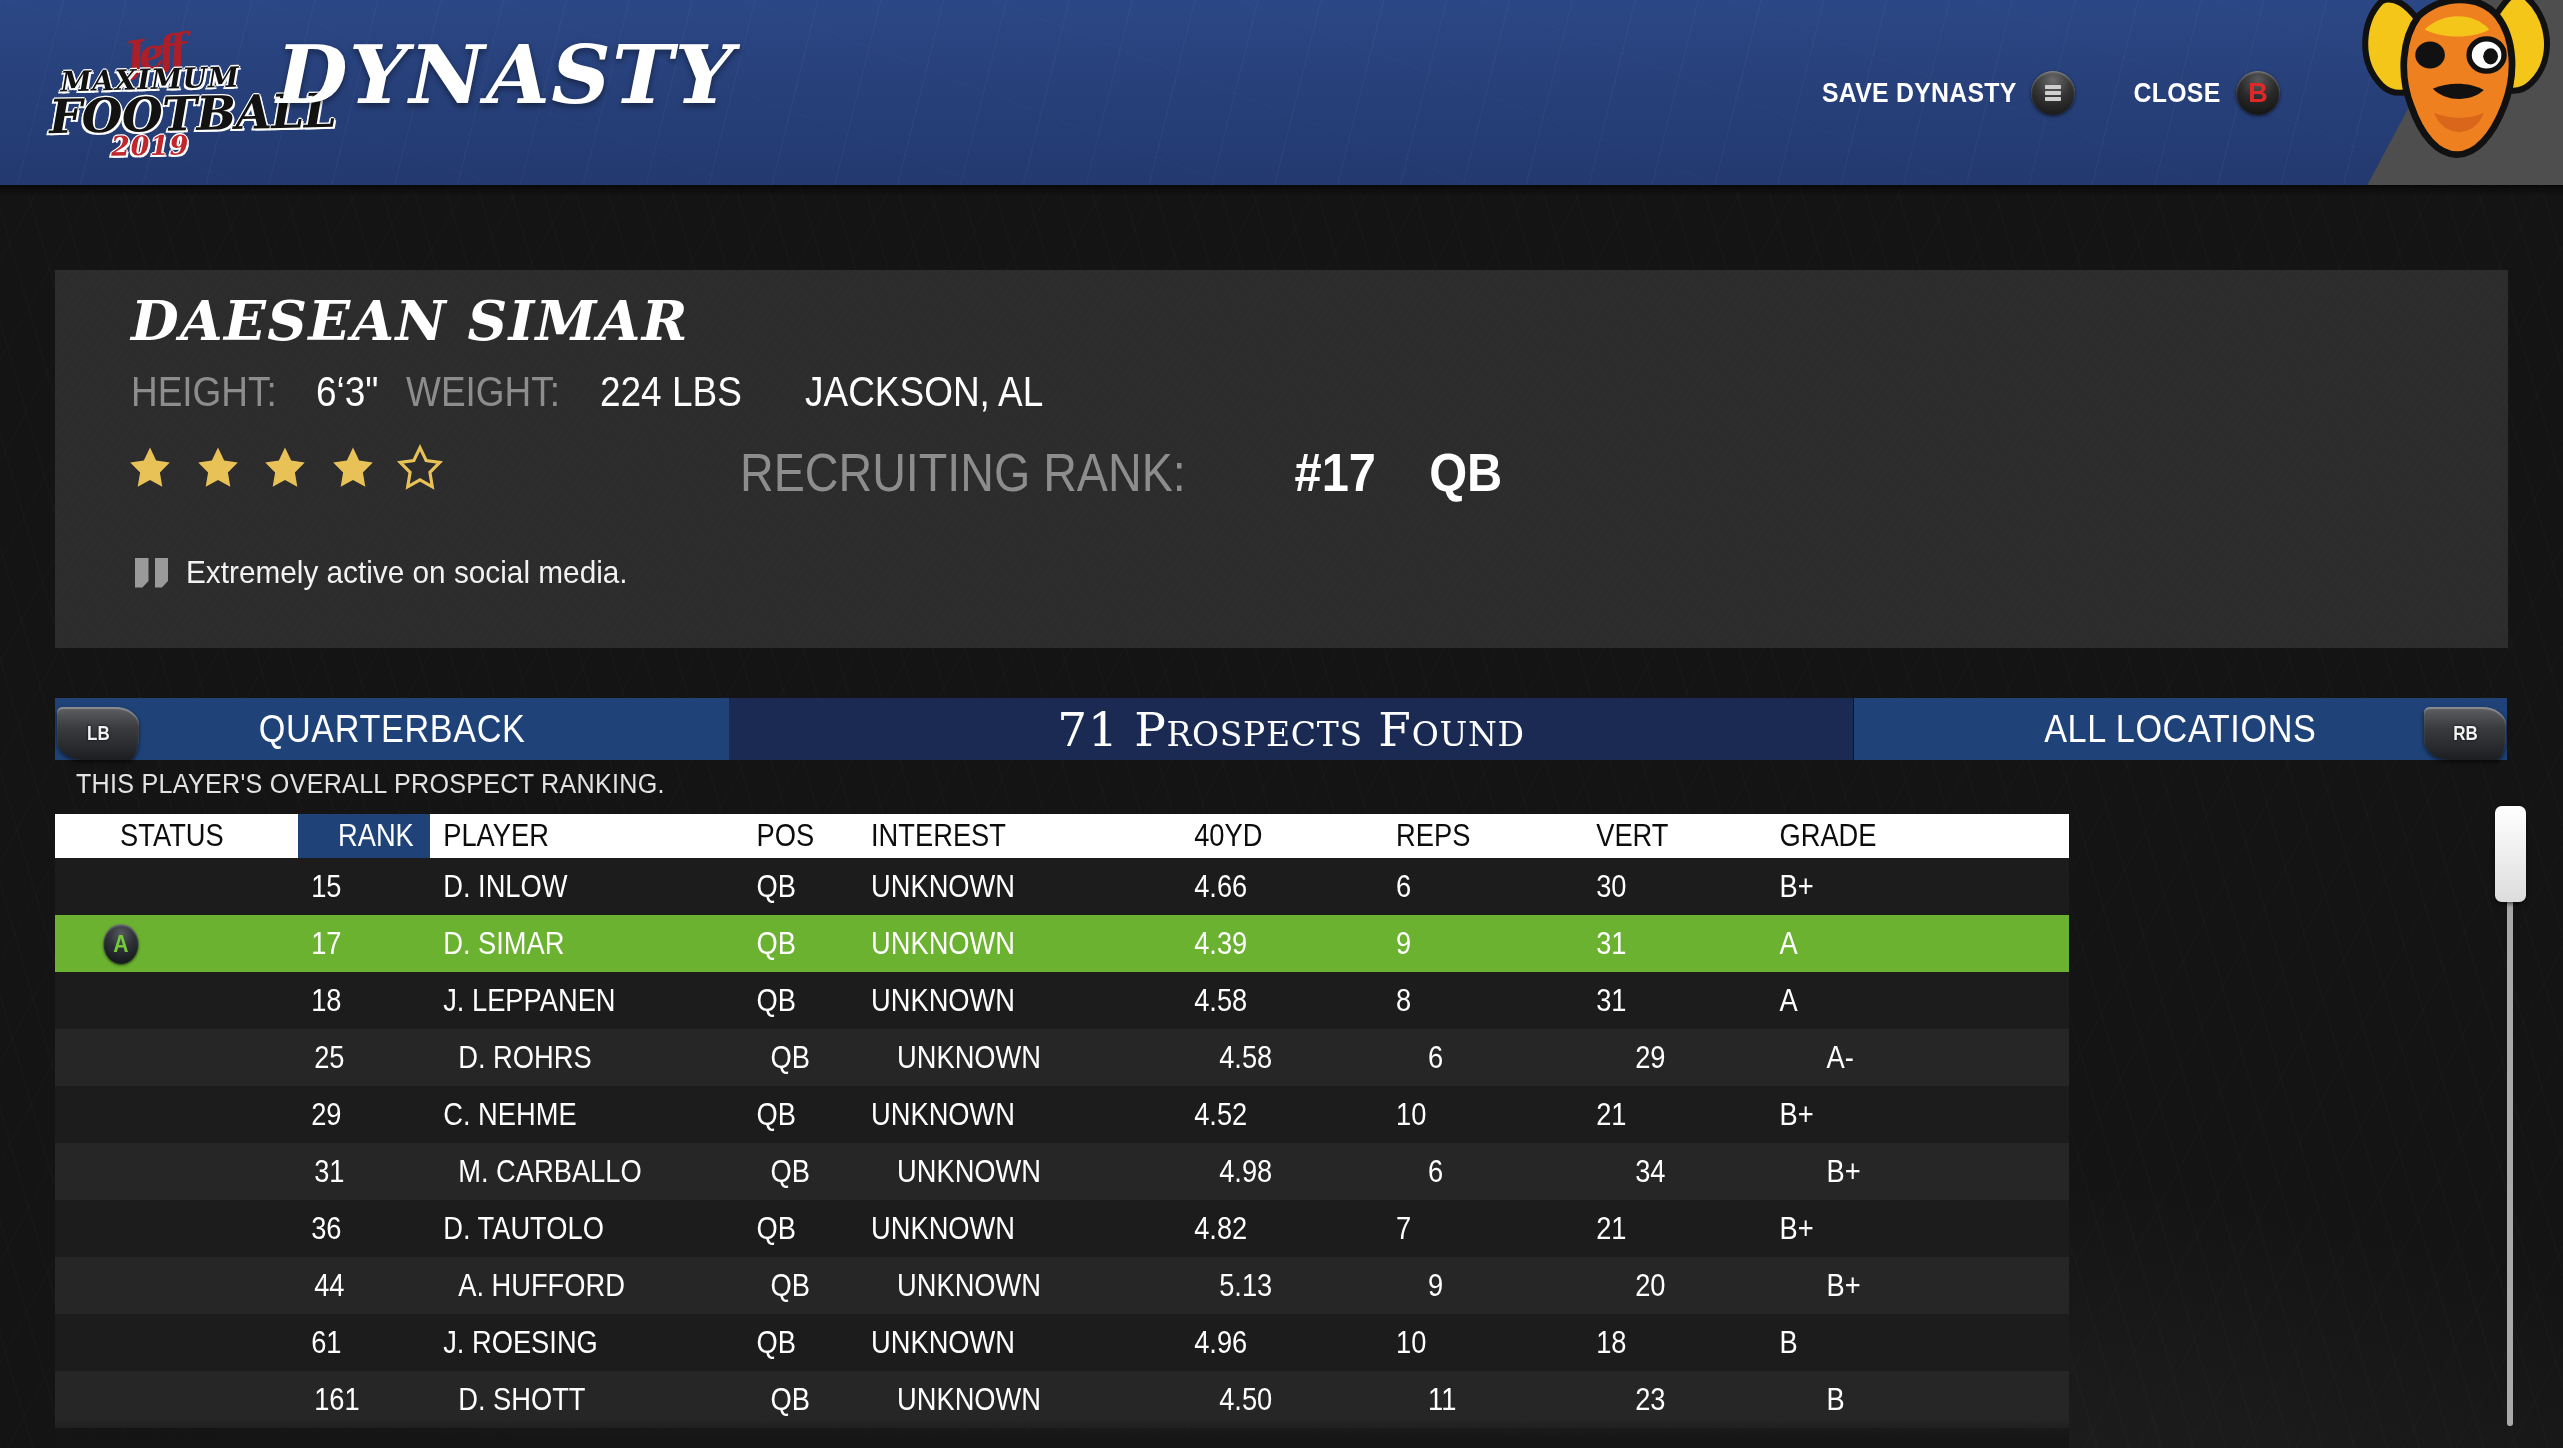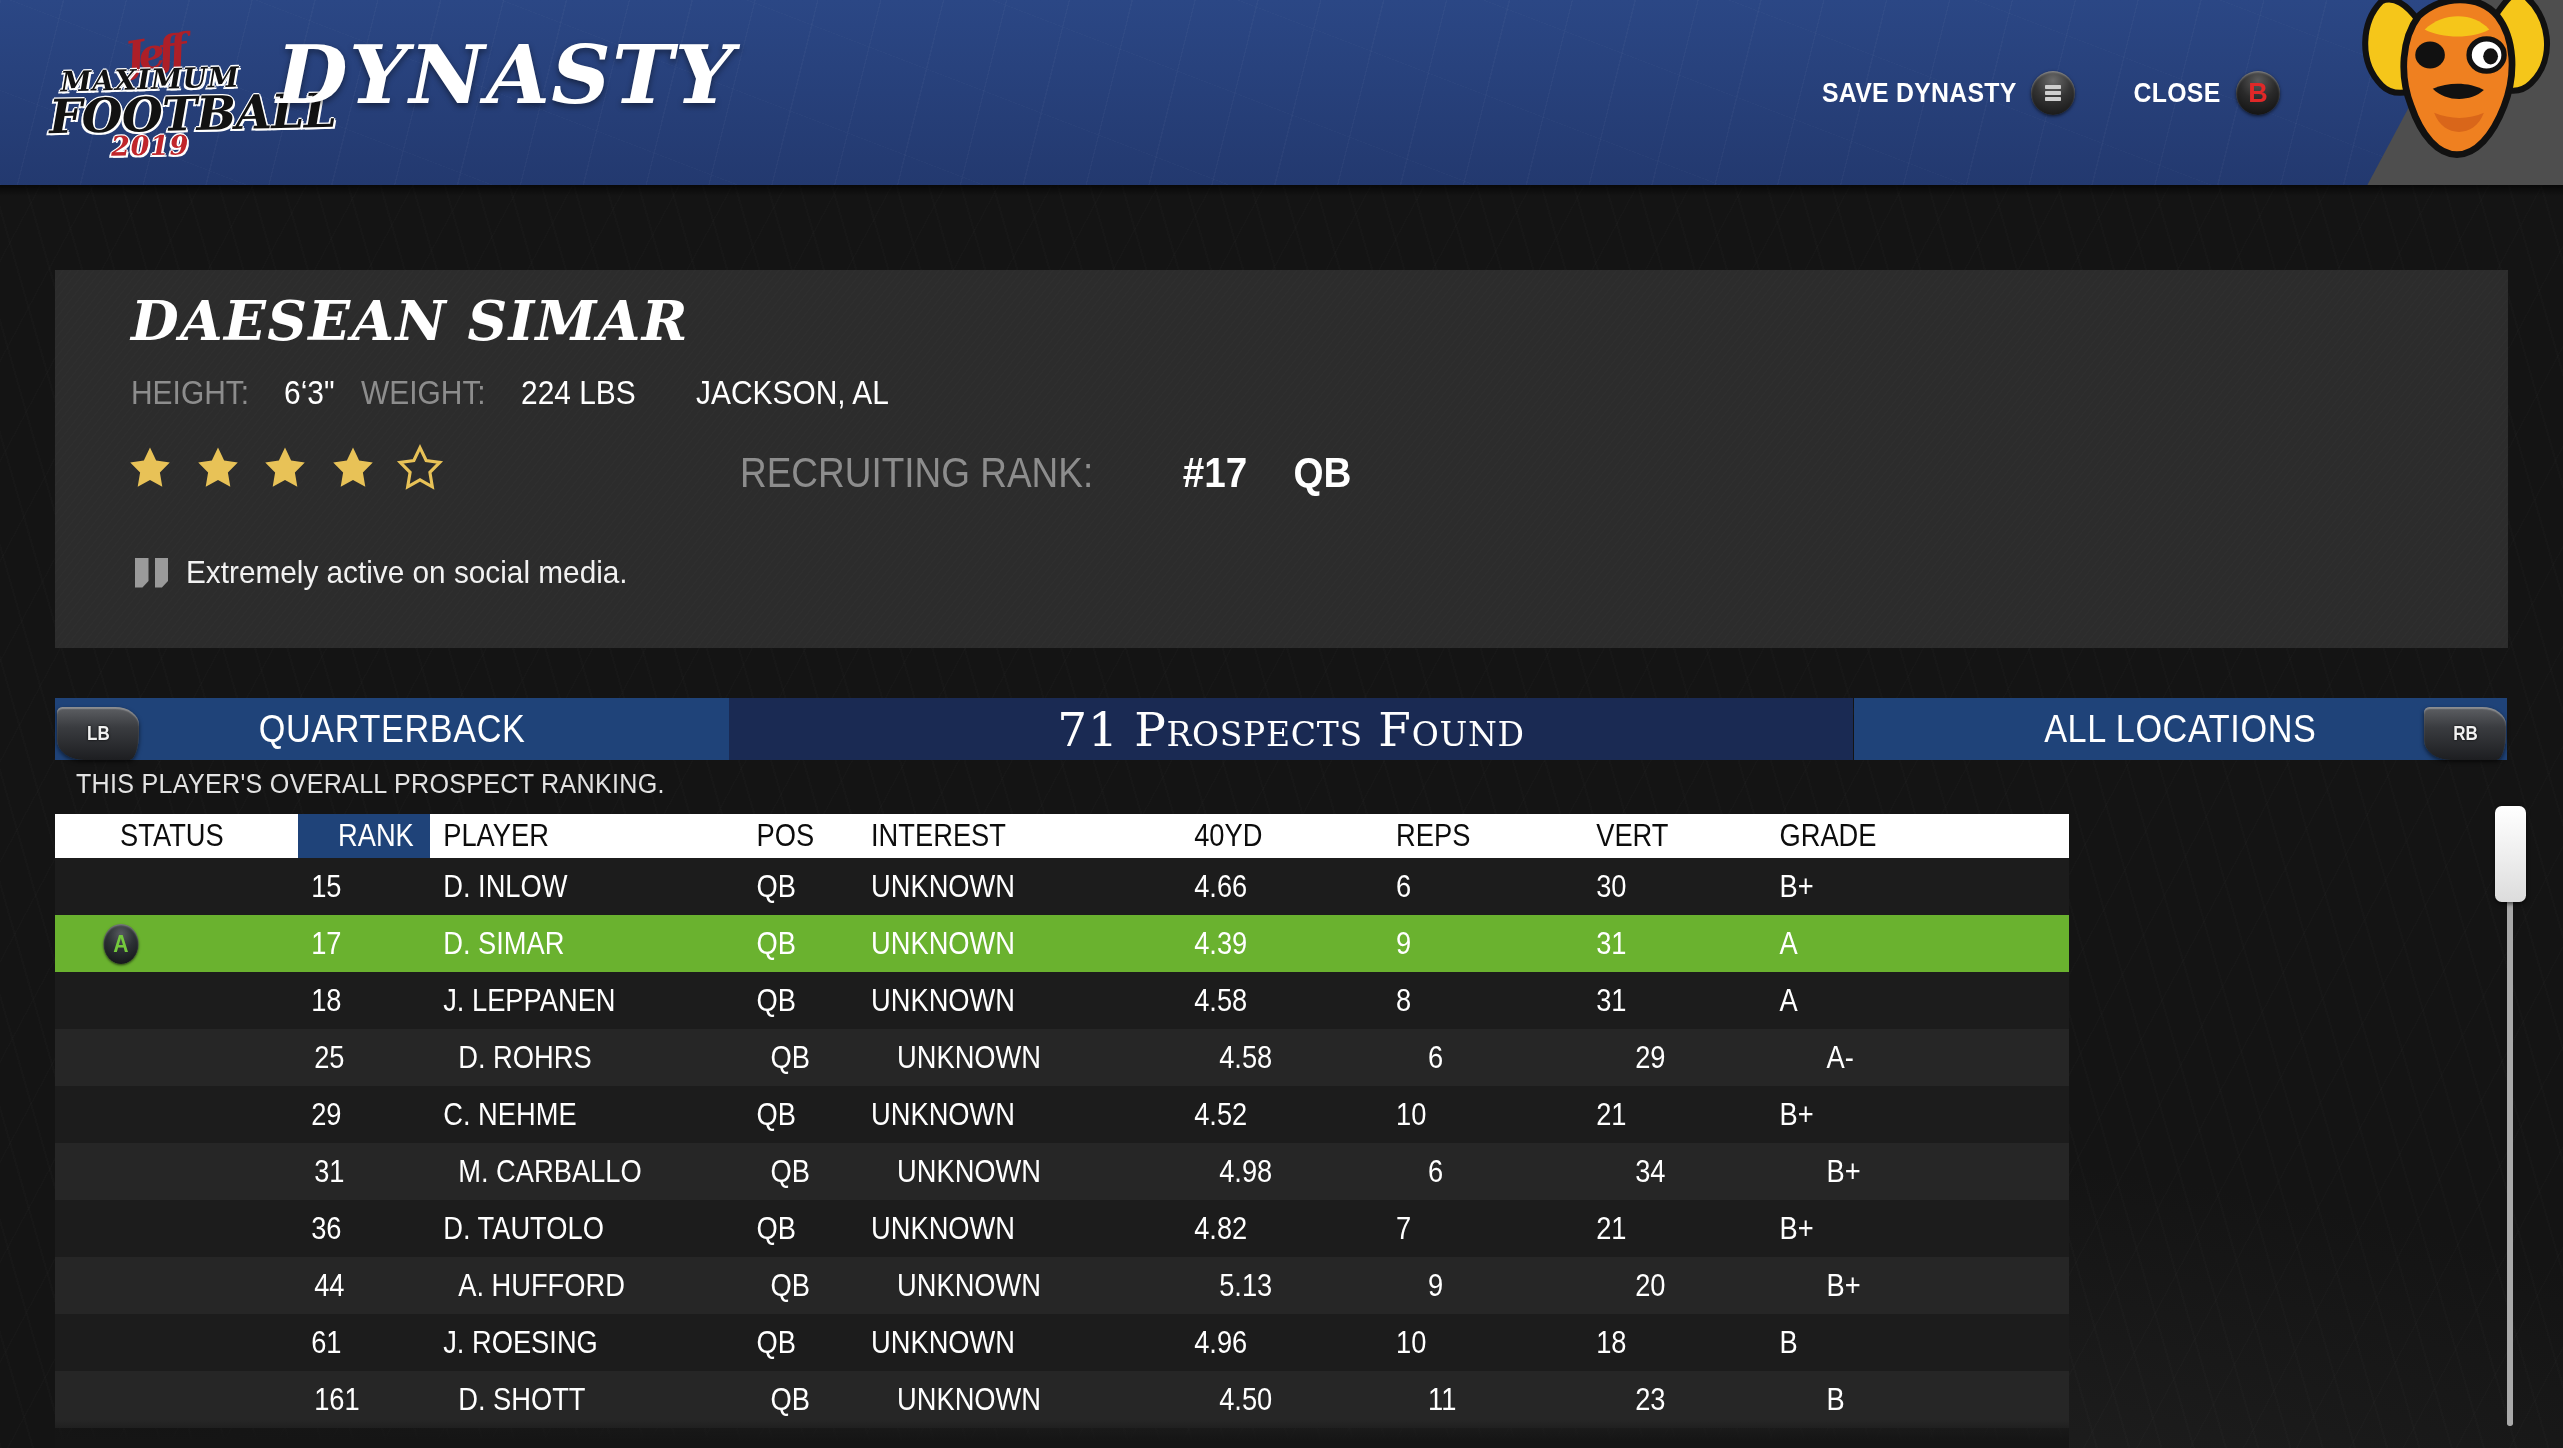--- a/index.html
+++ b/index.html
@@ -104,35 +104,35 @@
     background:#2c2c2c;
     background-image: repeating-linear-gradient(128deg, rgba(255,255,255,.013) 0 1.3px, rgba(0,0,0,0) 1.3px 6px);
   }
   .pc-name{
     position:absolute; left:76px; top:23px;
     font-family:"DejaVu Serif", serif; font-weight:700; font-style:italic;
     font-size:55px; line-height:55px; color:#ffffff; letter-spacing:1.3px;
   }
   .pc-vitals{
     position:absolute; left:76px; top:101px; display:flex; align-items:baseline; gap:0;
-    font-family:"Liberation Sans", sans-serif; font-size:34px; line-height:42px; font-weight:400;
+    font-family:"Liberation Sans", sans-serif; font-size:42px; line-height:42px; font-weight:400;
     white-space:nowrap;
     justify-content:center;
   }
   .pc-vitals .k{ color:#8d8d8d; transform:scaleX(.88); transform-origin:left; }
   .pc-vitals .v{ color:#ffffff; transform:scaleX(.88); transform-origin:left; }
   .pc-vitals .sp{ display:inline-block; width:19px; }
   .pc-vitals .sp-lg{ display:inline-block; width:44px; }
 
   .pc-stars{ position:absolute; left:70px; top:173px; display:flex; gap:17.5px; }
   .star{ width:50px; height:50px; display:block; }
 
   .pc-rank{
     position:absolute; left:685px; top:183px;
-    font-family:"Liberation Sans", sans-serif; font-size:42px; line-height:39px; white-space:nowrap;
+    font-family:"Liberation Sans", sans-serif; font-size:53px; line-height:39px; white-space:nowrap;
   }
   .pc-rank .k{ color:#8d8d8d; transform:scaleX(.88); display:inline-block; transform-origin:left;}
   .pc-rank .v{ color:#ffffff; font-weight:700; transform:scaleX(.92); display:inline-block;}
 
   .pc-note{
     position:absolute; left:135px; top:554px; display:flex; align-items:center; gap:17.5px;
   }
   .quote-icon{ display:flex; gap:6px; }
   .quote-icon i{ display:block; width:13.5px; height:30px; background:#9a9a9a;
     clip-path: polygon(0 0, 100% 0, 100% 78%, 55% 100%, 0 100%); }

